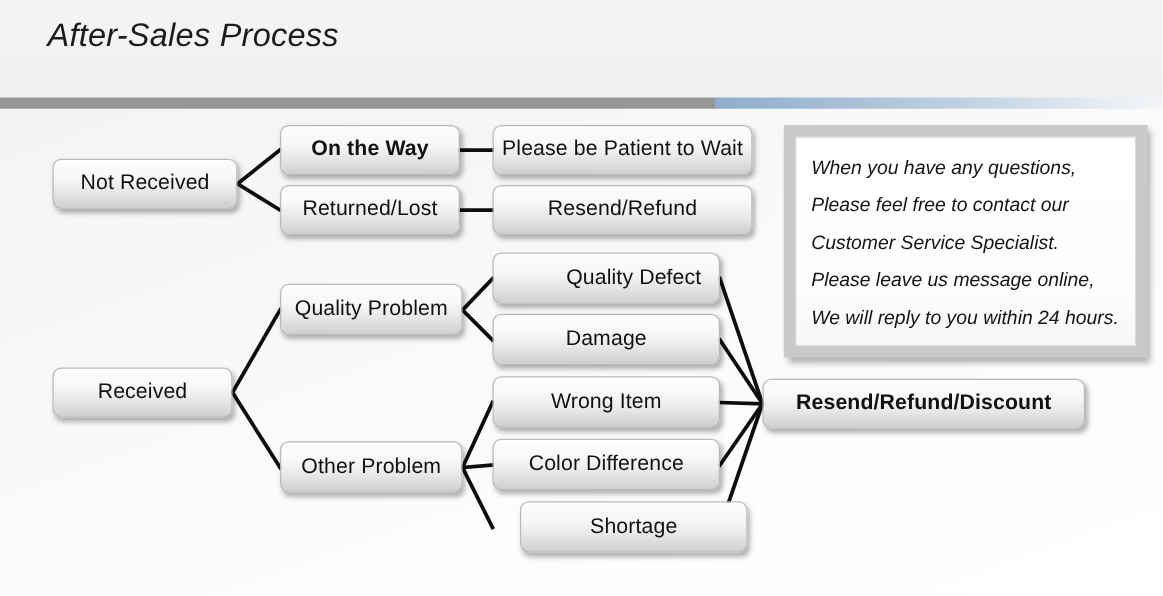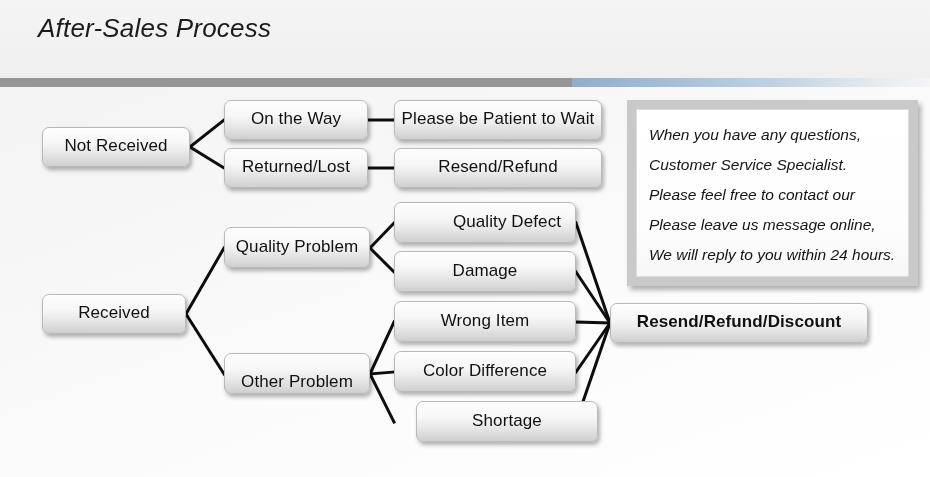--- a/index.html
+++ b/index.html
@@ -164,21 +164,21 @@
         <line x1="576" y1="235" x2="610" y2="236"></line>
         <line x1="576" y1="285" x2="610" y2="236"></line>
         <line x1="576" y1="335" x2="610" y2="236"></line>
       </g>
     </svg>
 
     <div class="node" style="left:42px; top:40px; width:148px; height:40px;">
       <span class="label">Not Received</span>
     </div>
 
-    <div class="node" style="left:224px; top:13px; width:144px; height:40px;">
+    <div class="node" style="left:224px; top:13px; width:144px; height:40px;font-weight:bold;">
       <span class="label">On the Way</span>
     </div>
 
     <div class="node" style="left:224px; top:61px; width:144px; height:40px;">
       <span class="label">Returned/Lost</span>
     </div>
 
     <div class="node" style="left:394px; top:13px; width:208px; height:40px;">
       <span class="label">Please be Patient to Wait</span>
     </div>
@@ -188,21 +188,21 @@
     </div>
 
     <div class="node" style="left:42px; top:207px; width:144px; height:40px;">
       <span class="label">Received</span>
     </div>
 
     <div class="node" style="left:224px; top:140px; width:146px; height:41px;">
       <span class="label">Quality Problem</span>
     </div>
 
-    <div class="node" style="left:224px; top:266px; width:146px; height:41px;align-items:flex-end;">
+    <div class="node" style="left:224px; top:266px; width:146px; height:41px;">
       <span class="label">Other Problem</span>
     </div>
 
     <div class="node" style="left:394px; top:115px; width:182px; height:41px;padding-left:44px;">
       <span class="label">Quality Defect</span>
     </div>
 
     <div class="node" style="left:394px; top:164px; width:182px; height:41px;">
       <span class="label">Damage</span>
     </div>
@@ -219,21 +219,21 @@
       <span class="label">Shortage</span>
     </div>
 
     <div class="node" style="left:610px; top:216px; width:258px; height:40px;font-weight:bold;">
       <span class="label">Resend/Refund/Discount</span>
     </div>
 
     <div id="note-panel">
       <div id="note-inner">
         <div class="note-line">When you have any questions,</div>
+        <div class="note-line">Please feel free to contact our</div>
         <div class="note-line">Customer Service Specialist.</div>
-        <div class="note-line">Please feel free to contact our</div>
         <div class="note-line">Please leave us message online,</div>
         <div class="note-line">We will reply to you within 24 hours.</div>
       </div>
     </div>
 
   </div>
 </div>
 
 </body></html>

